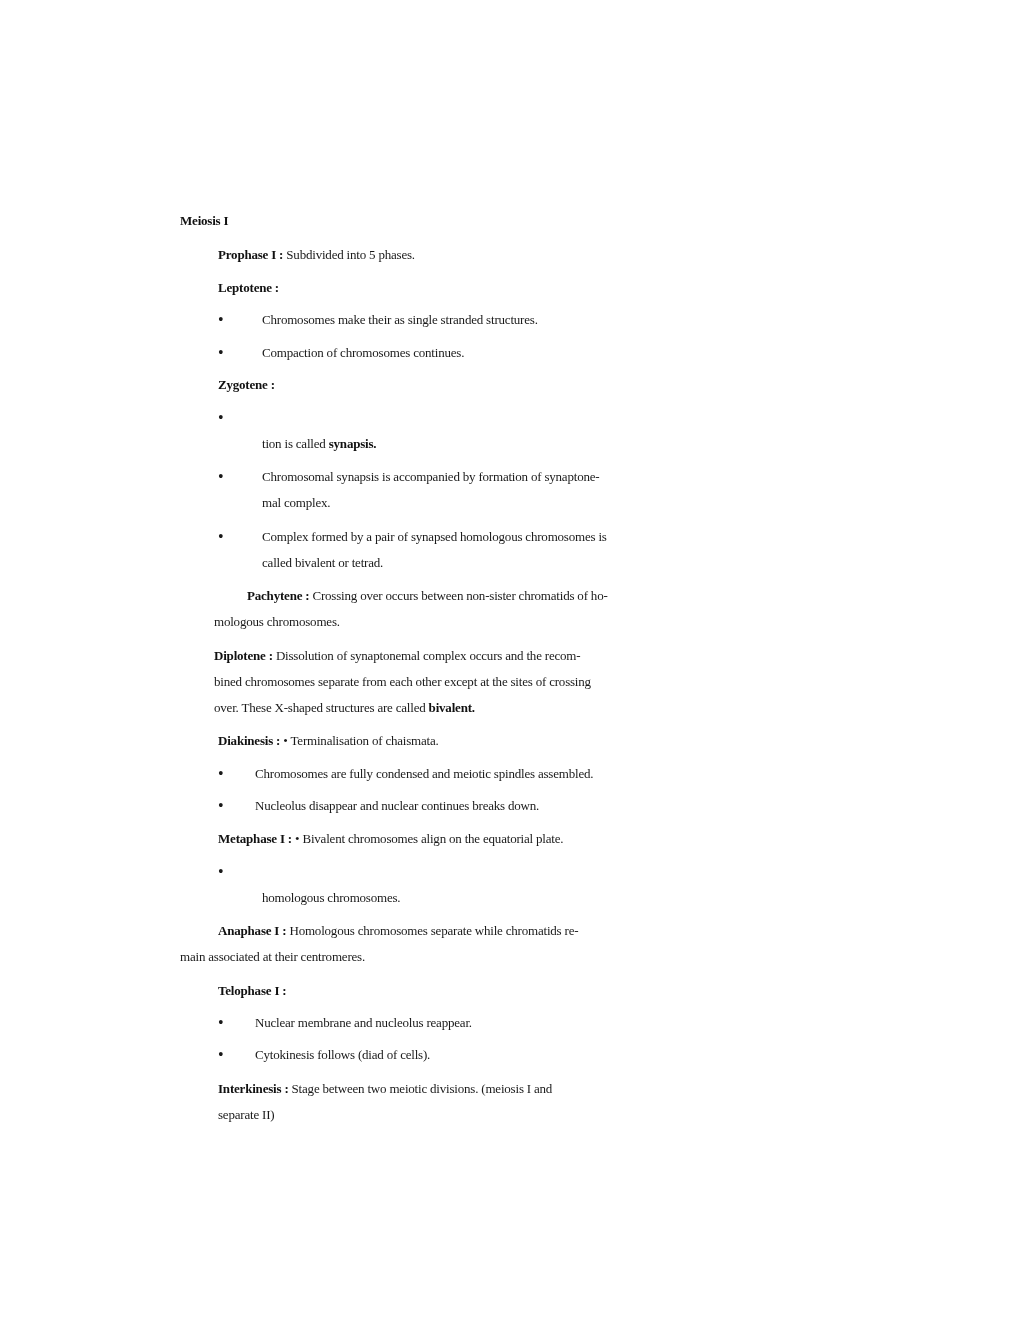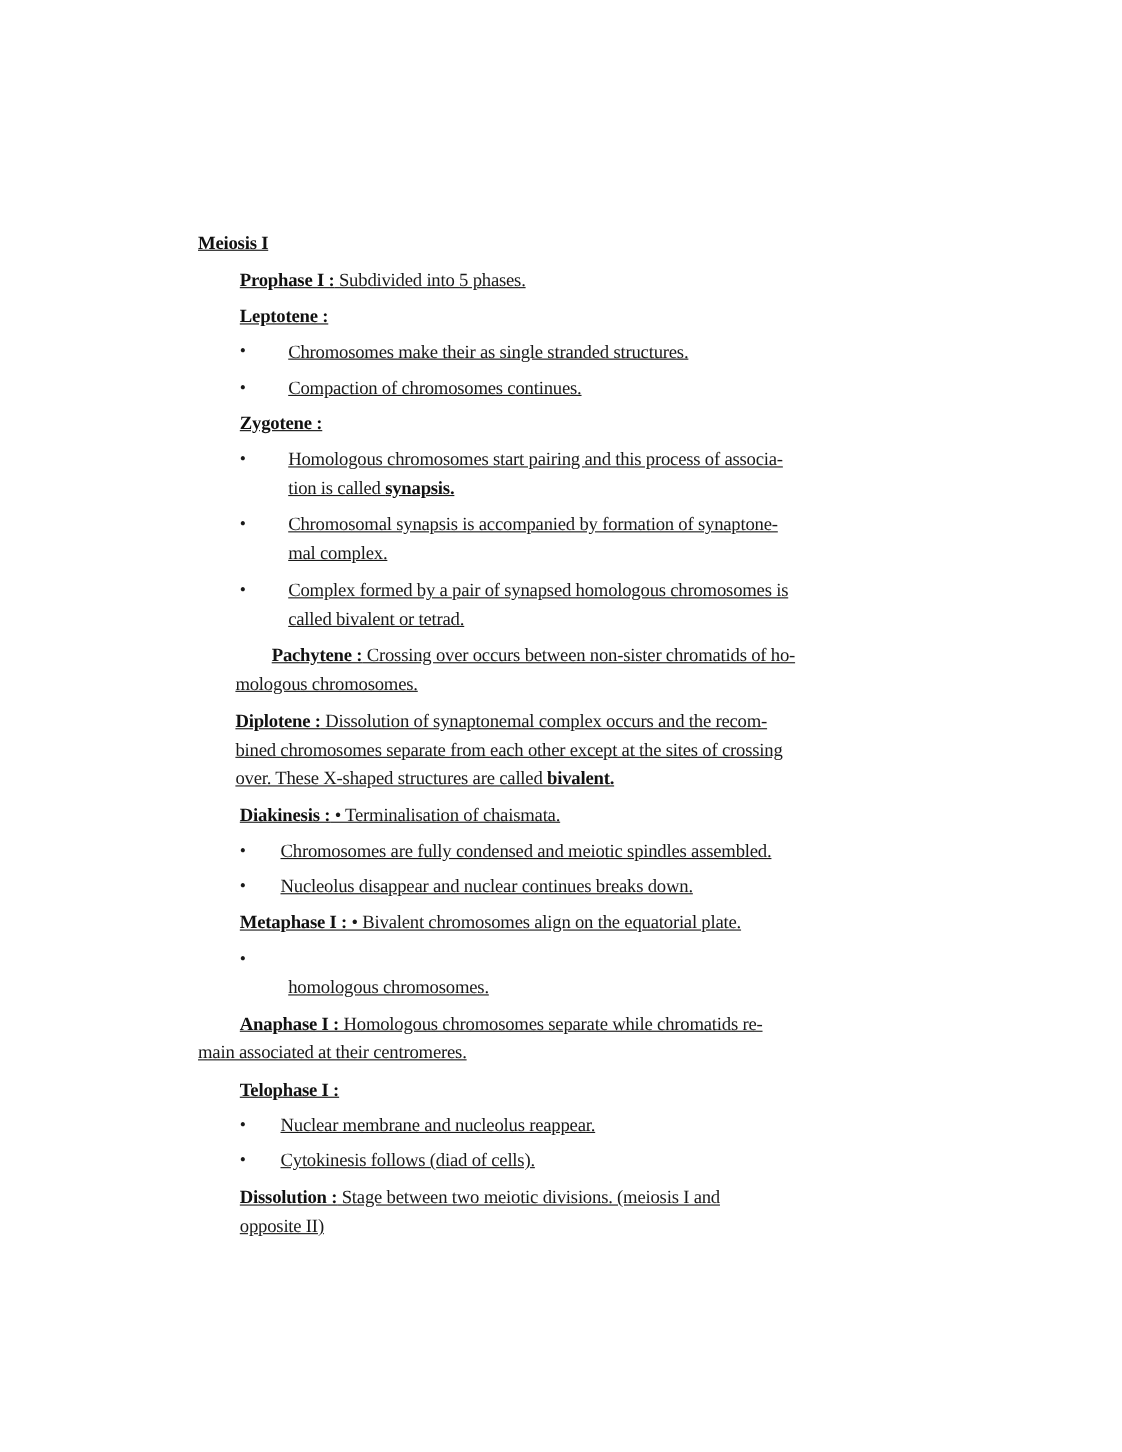--- a/index.html
+++ b/index.html
@@ -3,23 +3,22 @@
   <meta charset="utf-8">
   <style>
     html, body { margin: 0; padding: 0; background: #ffffff; }
     body {
       width: 1020px; height: 1320px; position: relative; overflow: hidden;
       font-family: "Liberation Serif", "DejaVu Serif", serif;
       color: #1a1a1a;
     }
     .page { position: absolute; left: 0; top: 0; width: 1020px; height: 1320px; }
     .line {
-      position: absolute; font-size: 17px; line-height: 20px; white-space: nowrap;
+      position: absolute; font-size: 13px; line-height: 20px; white-space: nowrap;
       letter-spacing: -0.2px;
-      text-decoration: underline;
     }
     .b { font-weight: bold; color: #111; }
     .bullet { position: absolute; font-size: 16px; line-height: 20px; }
   </style>
 </head>
 <body>
 
 <div class="page">
 
   <div class="line b" style="left:180px; top:211px;">Meiosis I</div>
@@ -29,21 +28,20 @@
   </div>
 
   <div class="line b" style="left:218px; top:278px;">Leptotene :</div>
   <div class="bullet" style="left:218px; top:310px;">•</div>
   <div class="line" style="left:262px; top:310px;text-align:center;">Chromosomes make their as single stranded structures.</div>
   <div class="bullet" style="left:218px; top:343px;">•</div>
   <div class="line" style="left:262px; top:343px;">Compaction of chromosomes continues.</div>
 
   <div class="line b" style="left:218px; top:375px;">Zygotene :</div>
   <div class="bullet" style="left:218px; top:408px;">•</div>
-  <div class="line" style="left:262px; top:408px;">Homologous chromosomes start pairing and this process of associa-</div>
   <div class="line" style="left:262px; top:434px;">
     <span>tion is called </span><span class="b">synapsis.</span>
   </div>
   <div class="bullet" style="left:218px; top:467px;">•</div>
   <div class="line" style="left:262px; top:467px;">Chromosomal synapsis is accompanied by formation of synaptone-</div>
   <div class="line" style="left:262px; top:493px;">mal complex.</div>
   <div class="bullet" style="left:218px; top:527px;">•</div>
   <div class="line" style="left:262px; top:527px;">Complex formed by a pair of synapsed homologous chromosomes is</div>
   <div class="line" style="left:262px; top:553px;">called bivalent or tetrad.</div>
 
@@ -79,17 +77,17 @@
   </div>
   <div class="line" style="left:180px; top:947px;">main associated at their centromeres.</div>
 
   <div class="line b" style="left:218px; top:981px;">Telophase I :</div>
   <div class="bullet" style="left:218px; top:1013px;">•</div>
   <div class="line" style="left:255px; top:1013px;text-align:center;">Nuclear membrane and nucleolus reappear.</div>
   <div class="bullet" style="left:218px; top:1045px;">•</div>
   <div class="line" style="left:255px; top:1045px;">Cytokinesis follows (diad of cells).</div>
 
   <div class="line" style="left:218px; top:1079px;">
-    <span class="b">Dissolution :</span><span> Stage between two meiotic divisions. (meiosis I and</span>
+    <span class="b">Interkinesis :</span><span> Stage between two meiotic divisions. (meiosis I and</span>
   </div>
-  <div class="line" style="left:218px; top:1105px;">opposite II)</div>
+  <div class="line" style="left:218px; top:1105px;">separate II)</div>
 
 </div>
 
 </body></html>

